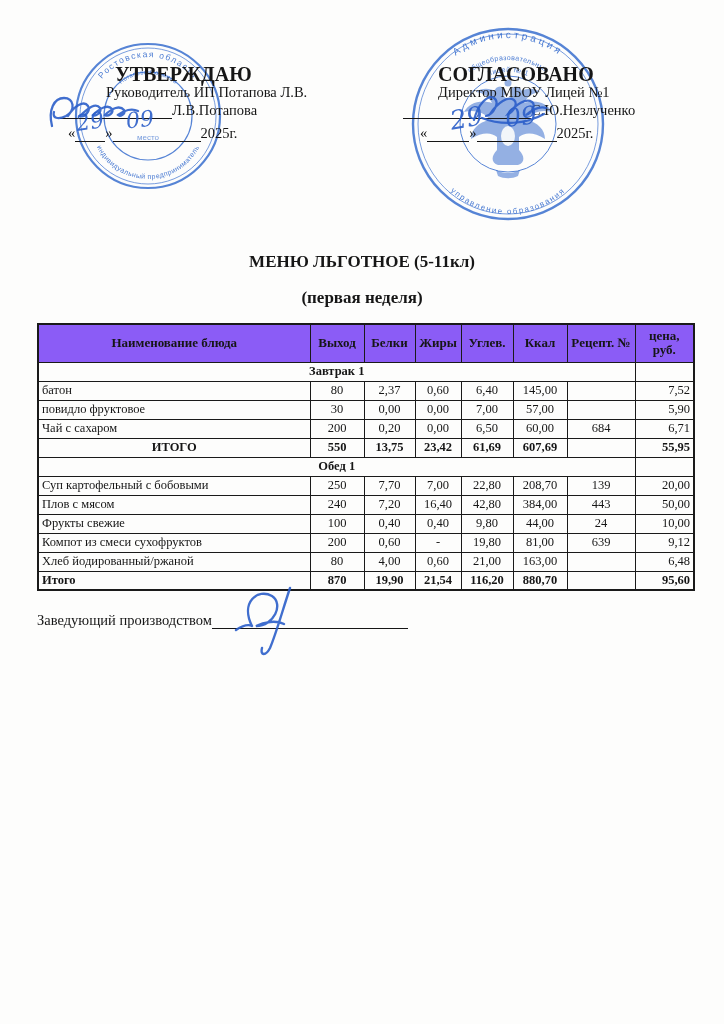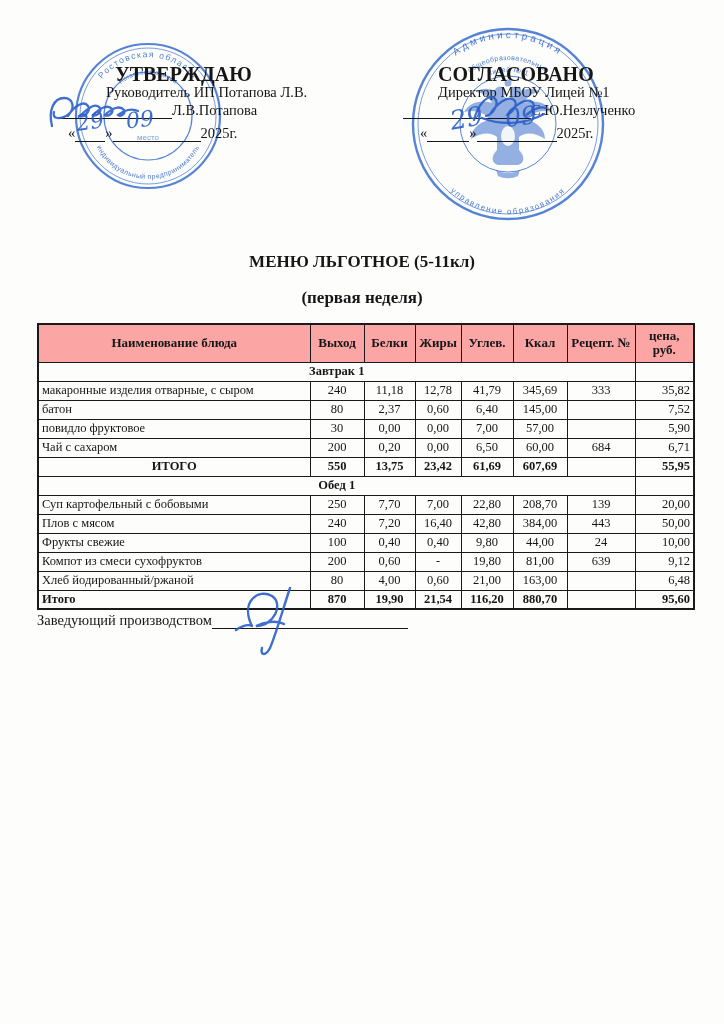--- a/index.html
+++ b/index.html
@@ -22,21 +22,21 @@
   .title-line { font-weight: bold; font-size: 17px; margin-bottom: 12px; margin-top: 16px; }
   table.menu {
     position: absolute; left: 37px; top: 323px; width: 656px;
     border-collapse: collapse; table-layout: fixed; z-index: 3;
     border: 2px solid #1a1a1a; background: transparent;
   }
   table.menu th, table.menu td {
     border: 1px solid #1a1a1a; font-family: "Liberation Serif", "DejaVu Serif", serif;
   }
   table.menu th {
-    background: #fca5a5; font-size: 13px; font-weight: bold; text-align: center;
+    background: #8b5cf6; font-size: 13px; font-weight: bold; text-align: center;
     vertical-align: middle; height: 38px; padding: 2px 2px; line-height: 1.12;
     overflow-wrap: anywhere;
   }
   table.menu td {
     font-size: 12.5px; height: 19px; padding: 1px 3px; line-height: 1.25;
     vertical-align: middle; background: transparent;
   }
   td.section-label { font-weight: bold; text-align: center; height: 17px; }
   tr.total-row td { font-weight: bold; }
   tr.center-label td.c0 { text-align: center; }
@@ -174,30 +174,20 @@
         <th>Рецепт. №</th>
         <th>цена, руб.</th>
       </tr>
     </thead>
     <tbody>
         <tr>
           <td colspan="7" class="section-label">Завтрак 1</td>
           <td></td>
         </tr>
         <tr>
-          <td class="c0">макаронные изделия отварные, с сыром</td>
-          <td class="c1">240</td>
-          <td class="c2">11,18</td>
-          <td class="c3">12,78</td>
-          <td class="c4">41,79</td>
-          <td class="c5">345,69</td>
-          <td class="c6">333</td>
-          <td class="c7">35,82</td>
-        </tr>
-        <tr>
           <td class="c0">батон</td>
           <td class="c1">80</td>
           <td class="c2">2,37</td>
           <td class="c3">0,60</td>
           <td class="c4">6,40</td>
           <td class="c5">145,00</td>
           <td class="c6"></td>
           <td class="c7">7,52</td>
         </tr>
         <tr>

